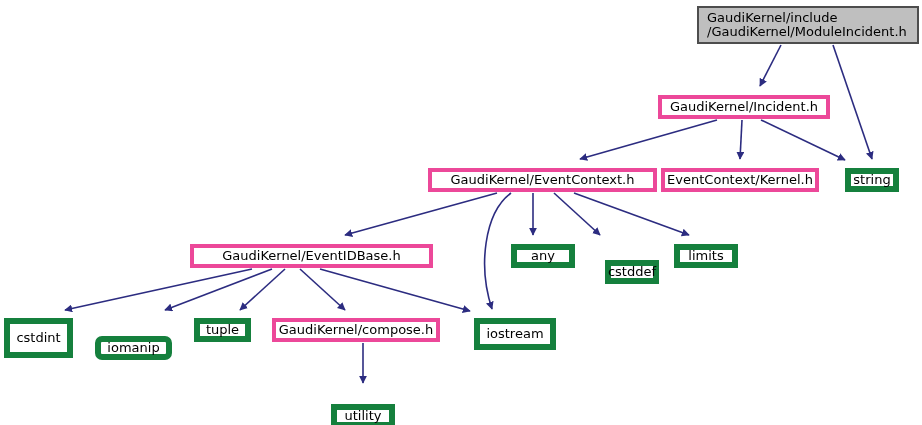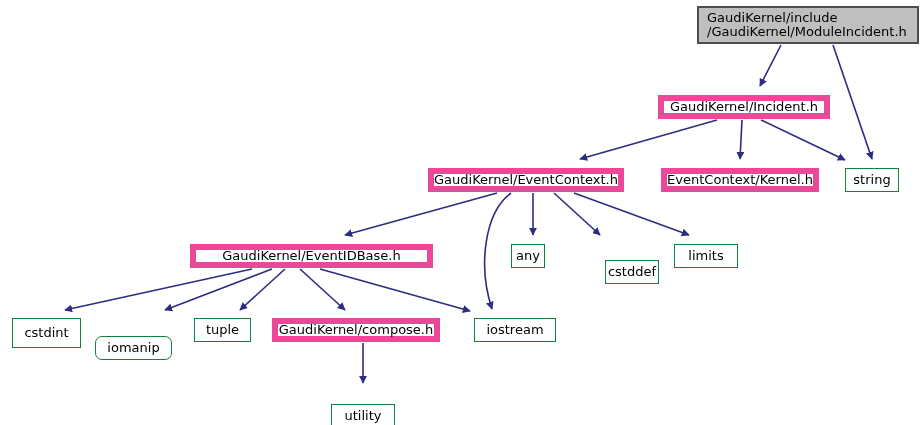--- a/index.html
+++ b/index.html
@@ -34,25 +34,25 @@
     text-align: center;
     background: #ffffff;
     color: #000000;
     font-size: 13px;
     line-height: 14px;
     white-space: pre-line;
     letter-spacing: 0px;
   }
   
   .node.ext {
-    border: 1px solid #15803d;
+    border: 6px solid #15803d;
   }
   
   .node.local {
-    border: 6px solid #ec4899;
+    border: 4px solid #ec4899;
   }
   
   .node.root {
     border: 2px solid #4d4d4d;
     background: #bfbfbf;
     justify-content: flex-start;
     text-align: left;
     padding-left: 8px;
   }
 </style>
@@ -84,28 +84,28 @@
         <path d="M 300,269 L 345,310" fill="none" stroke="#2c2c80" stroke-width="1.6" marker-end="url(#arrow)"></path>
         <path d="M 320,269 L 470,311" fill="none" stroke="#2c2c80" stroke-width="1.6" marker-end="url(#arrow)"></path>
         <path d="M 363,343 L 363,383" fill="none" stroke="#2c2c80" stroke-width="1.6" marker-end="url(#arrow)"></path>
       </g>
   </svg>
 
   <div id="nodes">
       <div class="node root" style="left: 697px; top: 6px; width: 222px; height: 38px;">GaudiKernel/include
 /GaudiKernel/ModuleIncident.h</div>
       <div class="node local" style="left: 658px; top: 95px; width: 172px; height: 24px;">GaudiKernel/Incident.h</div>
-      <div class="node local" style="left: 428px; top: 168px; width: 196px; height: 24px;">GaudiKernel/EventContext.h</div>
+      <div class="node local" style="left: 428px; top: 168px; width: 229px; height: 24px;">GaudiKernel/EventContext.h</div>
       <div class="node local" style="left: 661px; top: 168px; width: 158px; height: 24px;">EventContext/Kernel.h</div>
       <div class="node ext" style="left: 845px; top: 168px; width: 54px; height: 24px;">string</div>
       <div class="node local" style="left: 190px; top: 244px; width: 243px; height: 24px;">GaudiKernel/EventIDBase.h</div>
-      <div class="node ext" style="left: 511px; top: 244px; width: 34px; height: 24px;">any</div>
+      <div class="node ext" style="left: 511px; top: 244px; width: 64px; height: 24px;">any</div>
       <div class="node ext" style="left: 578px; top: 260px; width: 54px; height: 24px; margin-left: 27px;">cstddef</div>
       <div class="node ext" style="left: 674px; top: 244px; width: 64px; height: 24px;">limits</div>
-      <div class="node ext" style="left: 12px; top: 318px; width: 69px; height: 30px;">cstdint</div>
+      <div class="node ext" style="left: 4px; top: 318px; width: 69px; height: 40px;">cstdint</div>
       <div class="node ext" style="left: 95px; top: 336px; width: 77px; height: 24px; border-radius: 7px;">iomanip</div>
       <div class="node ext" style="left: 194px; top: 318px; width: 57px; height: 24px;">tuple</div>
       <div class="node local" style="left: 272px; top: 318px; width: 168px; height: 24px;">GaudiKernel/compose.h</div>
-      <div class="node ext" style="left: 474px; top: 318px; width: 82px; height: 24px;">iostream</div>
+      <div class="node ext" style="left: 474px; top: 318px; width: 82px; height: 32px;">iostream</div>
       <div class="node ext" style="left: 331px; top: 404px; width: 64px; height: 24px;">utility</div>
     </div>
 
 </div>
 
 </body></html>

